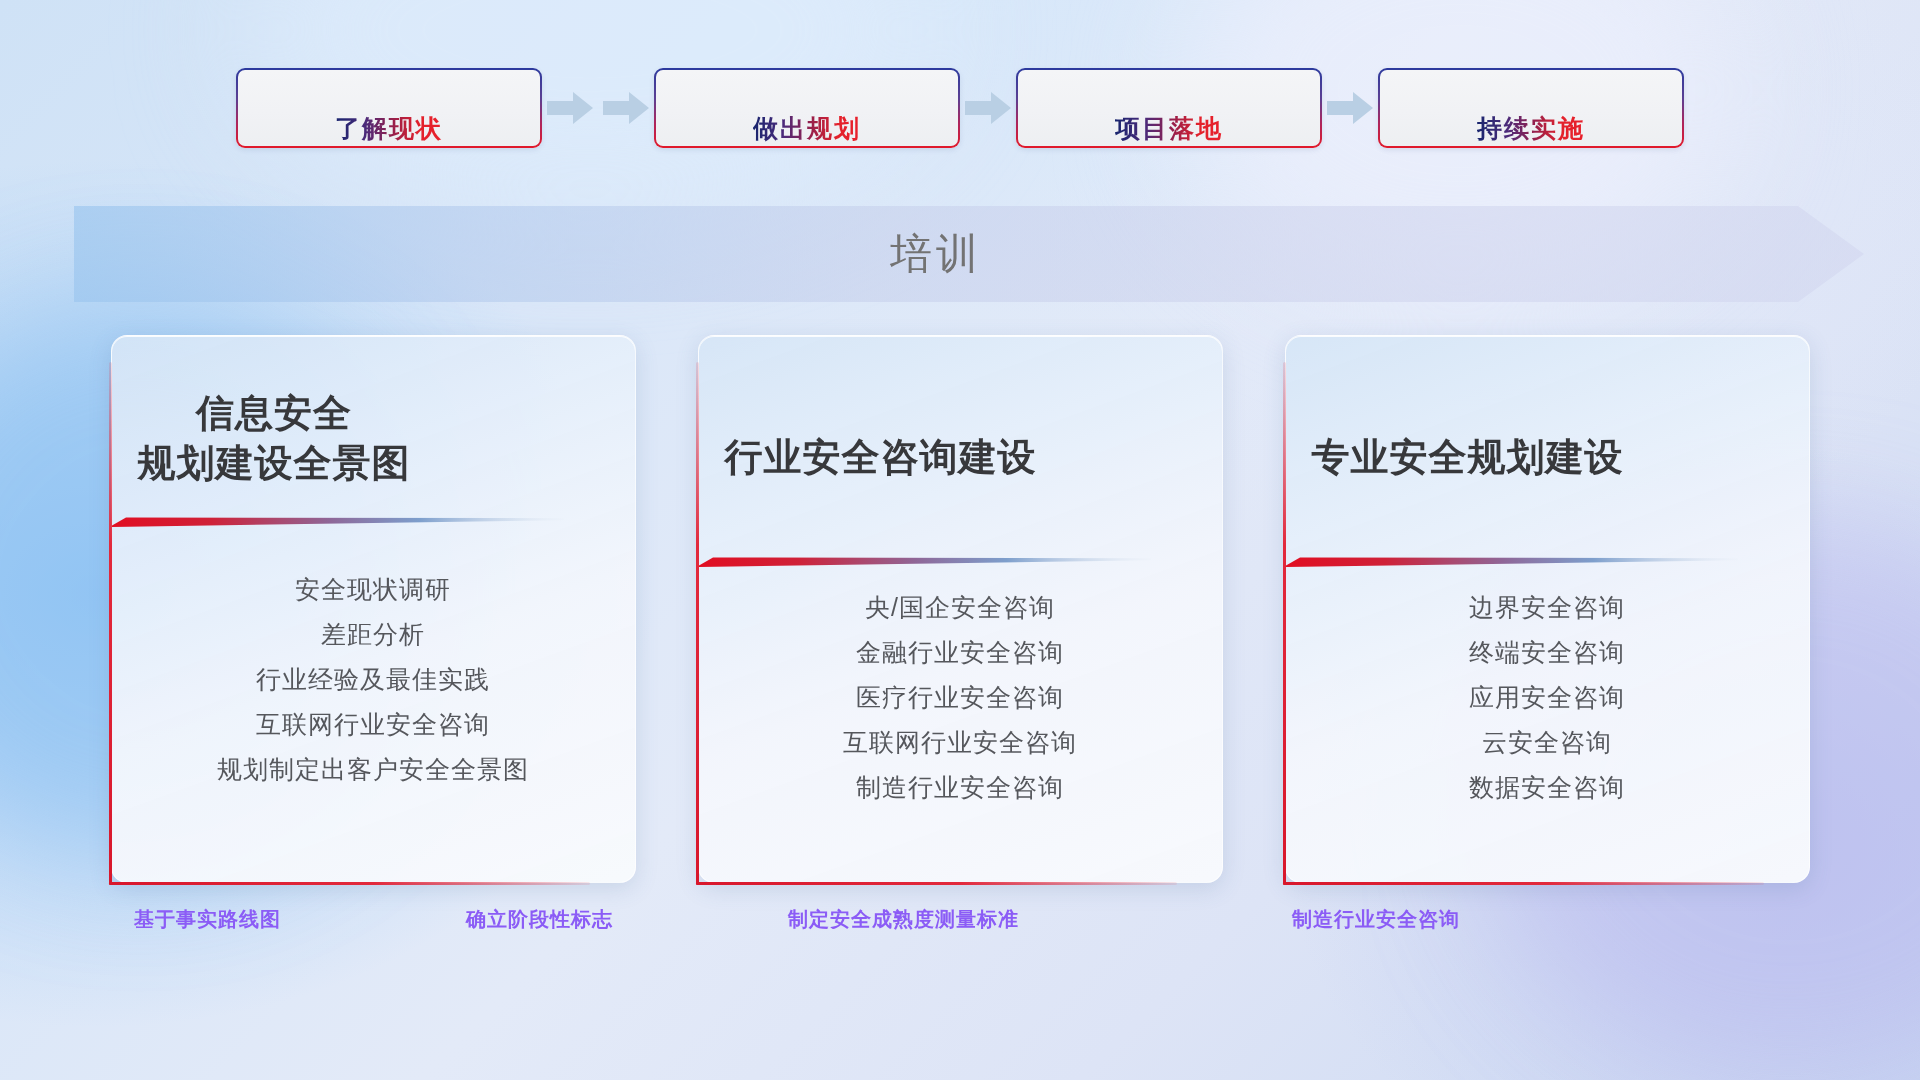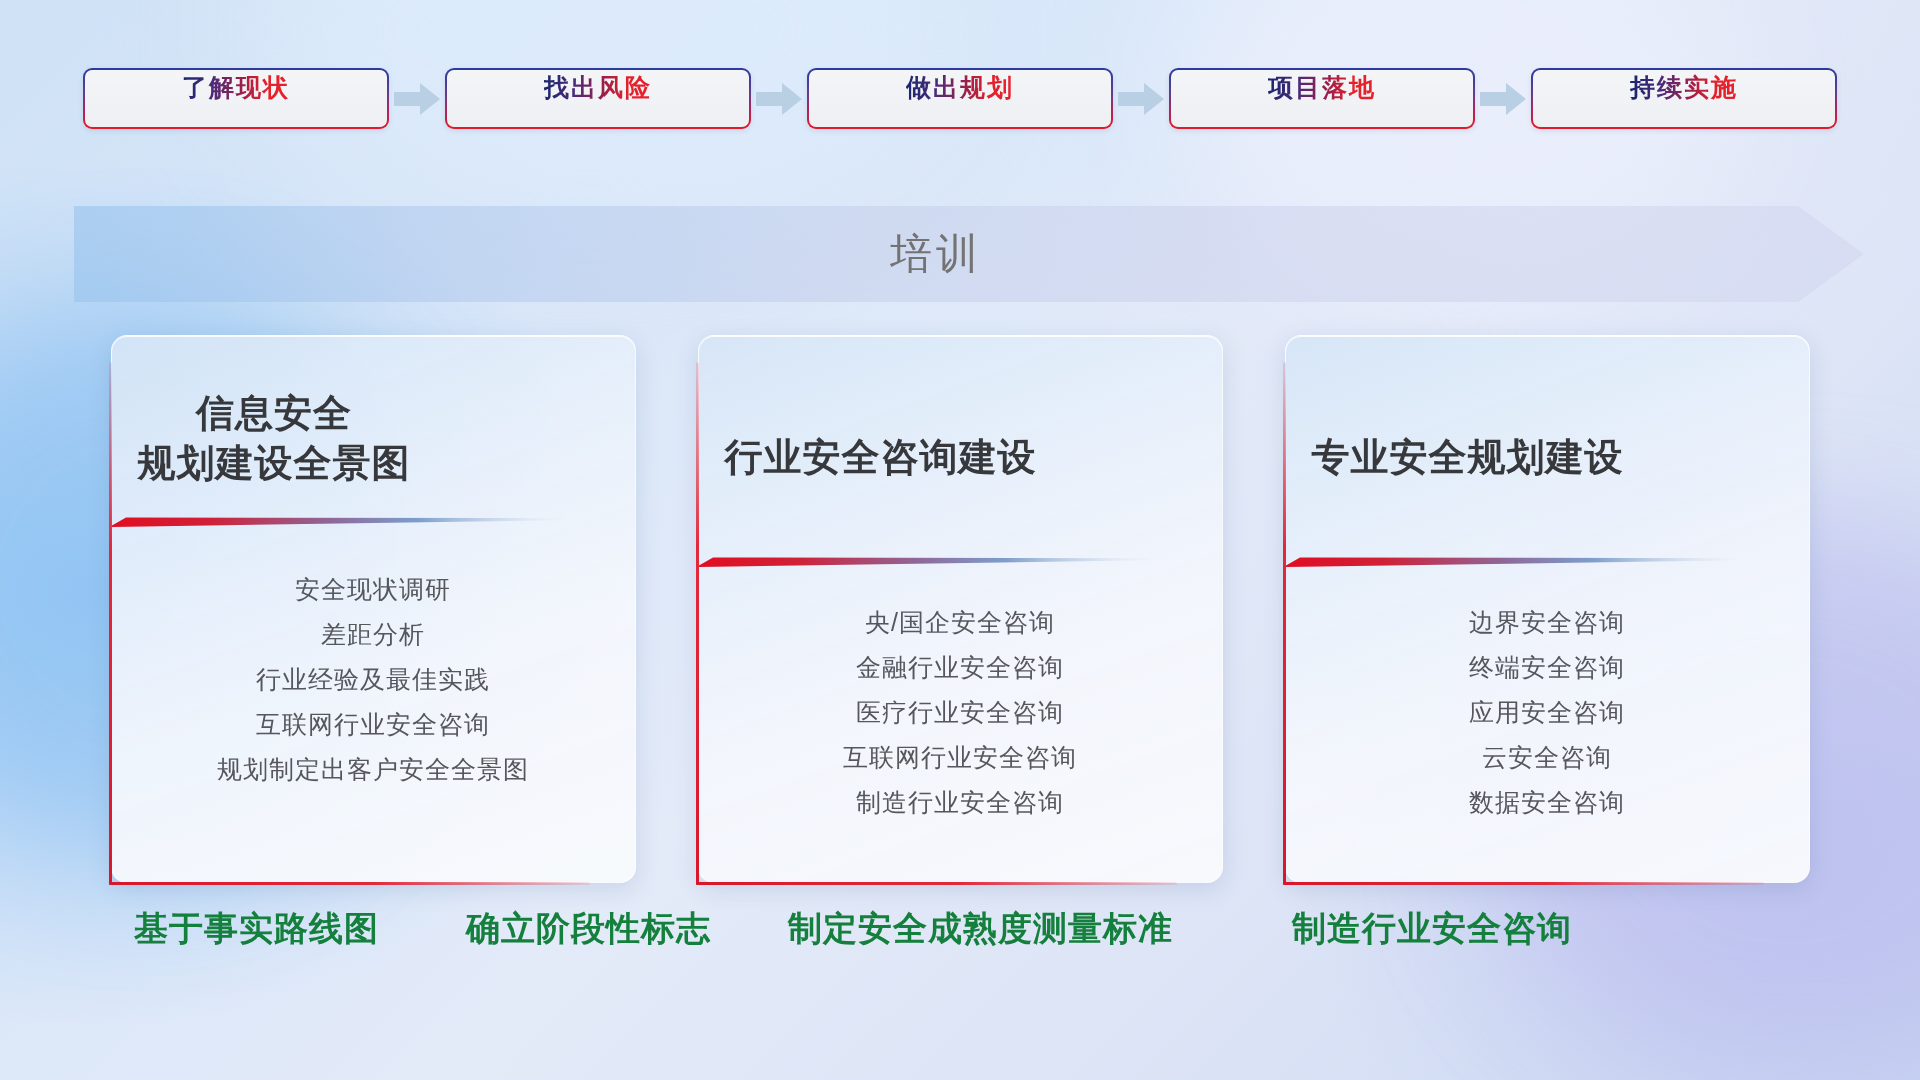--- a/index.html
+++ b/index.html
@@ -35,23 +35,23 @@
     width: 1920px;
     display: flex;
     align-items: center;
     justify-content: center;
     gap: 0;
   }
 
   .step-box {
     position: relative;
     width: 306px;
-    height: 61px;
-    display: flex;
-    align-items: flex-start;
+    height: 80px;
+    display: flex;
+    align-items: flex-end;
     justify-content: center;
     border-radius: 9px;
     background: linear-gradient(180deg, #f3f4f6 0%, #f1f2f5 55%, #eef0f3 100%);
     box-shadow: 0 2px 5px rgba(70,95,140,0.13);
     padding: 3px;
   }
   
   .step-box::before {
     content: "";
     position: absolute;
@@ -201,34 +201,34 @@
     font-size: 25px;
     color: #55575c;
     line-height: 1.0;
     padding: 10px 0;
     letter-spacing: 1px;
   }
 
   
   .card.two .card-title, .card.three .card-title { margin-top: 96px; }
   .card.two .card-divider, .card.three .card-divider { margin-top: 72px; }
-  .card.two .card-list, .card.three .card-list { margin-top: 33px; }
+  .card.two .card-list, .card.three .card-list { margin-top: 18px; }
 
   
   #footnotes {
     position: absolute;
     left: 0; top: 906px;
     width: 1920px;
     height: 50px;
   }
   .footnote {
     position: absolute;
-    font-size: 34px;
+    font-size: 20px;
     font-weight: bold;
-    color: #15803d;
+    color: #8b5cf6;
     letter-spacing: 1px;
     white-space: nowrap;
   }
   .fn-0 { left: 134px; }
   .fn-1 { left: 466px; }
   .fn-2 { left: 788px; }
   .fn-3 { left: 1292px; }
 </style>
 </head>
 <body>
@@ -243,23 +243,20 @@
   <div class="step-box">
     <span class="step-label">了解现状</span>
   </div>
 
   <div class="step-arrow">
     <svg width="50" height="36" viewBox="0 0 50 36">
       <path d="M2 11 H28 V2 L48 18 L28 34 V25 H2 Z" fill="#b9cfe4"></path>
     </svg>
   </div>
 
-  <div class="step-box">
-    <span class="step-label">找出风险</span>
-  </div>
 
   <div class="step-arrow">
     <svg width="50" height="36" viewBox="0 0 50 36">
       <path d="M2 11 H28 V2 L48 18 L28 34 V25 H2 Z" fill="#b9cfe4"></path>
     </svg>
   </div>
 
   <div class="step-box">
     <span class="step-label">做出规划</span>
   </div>

